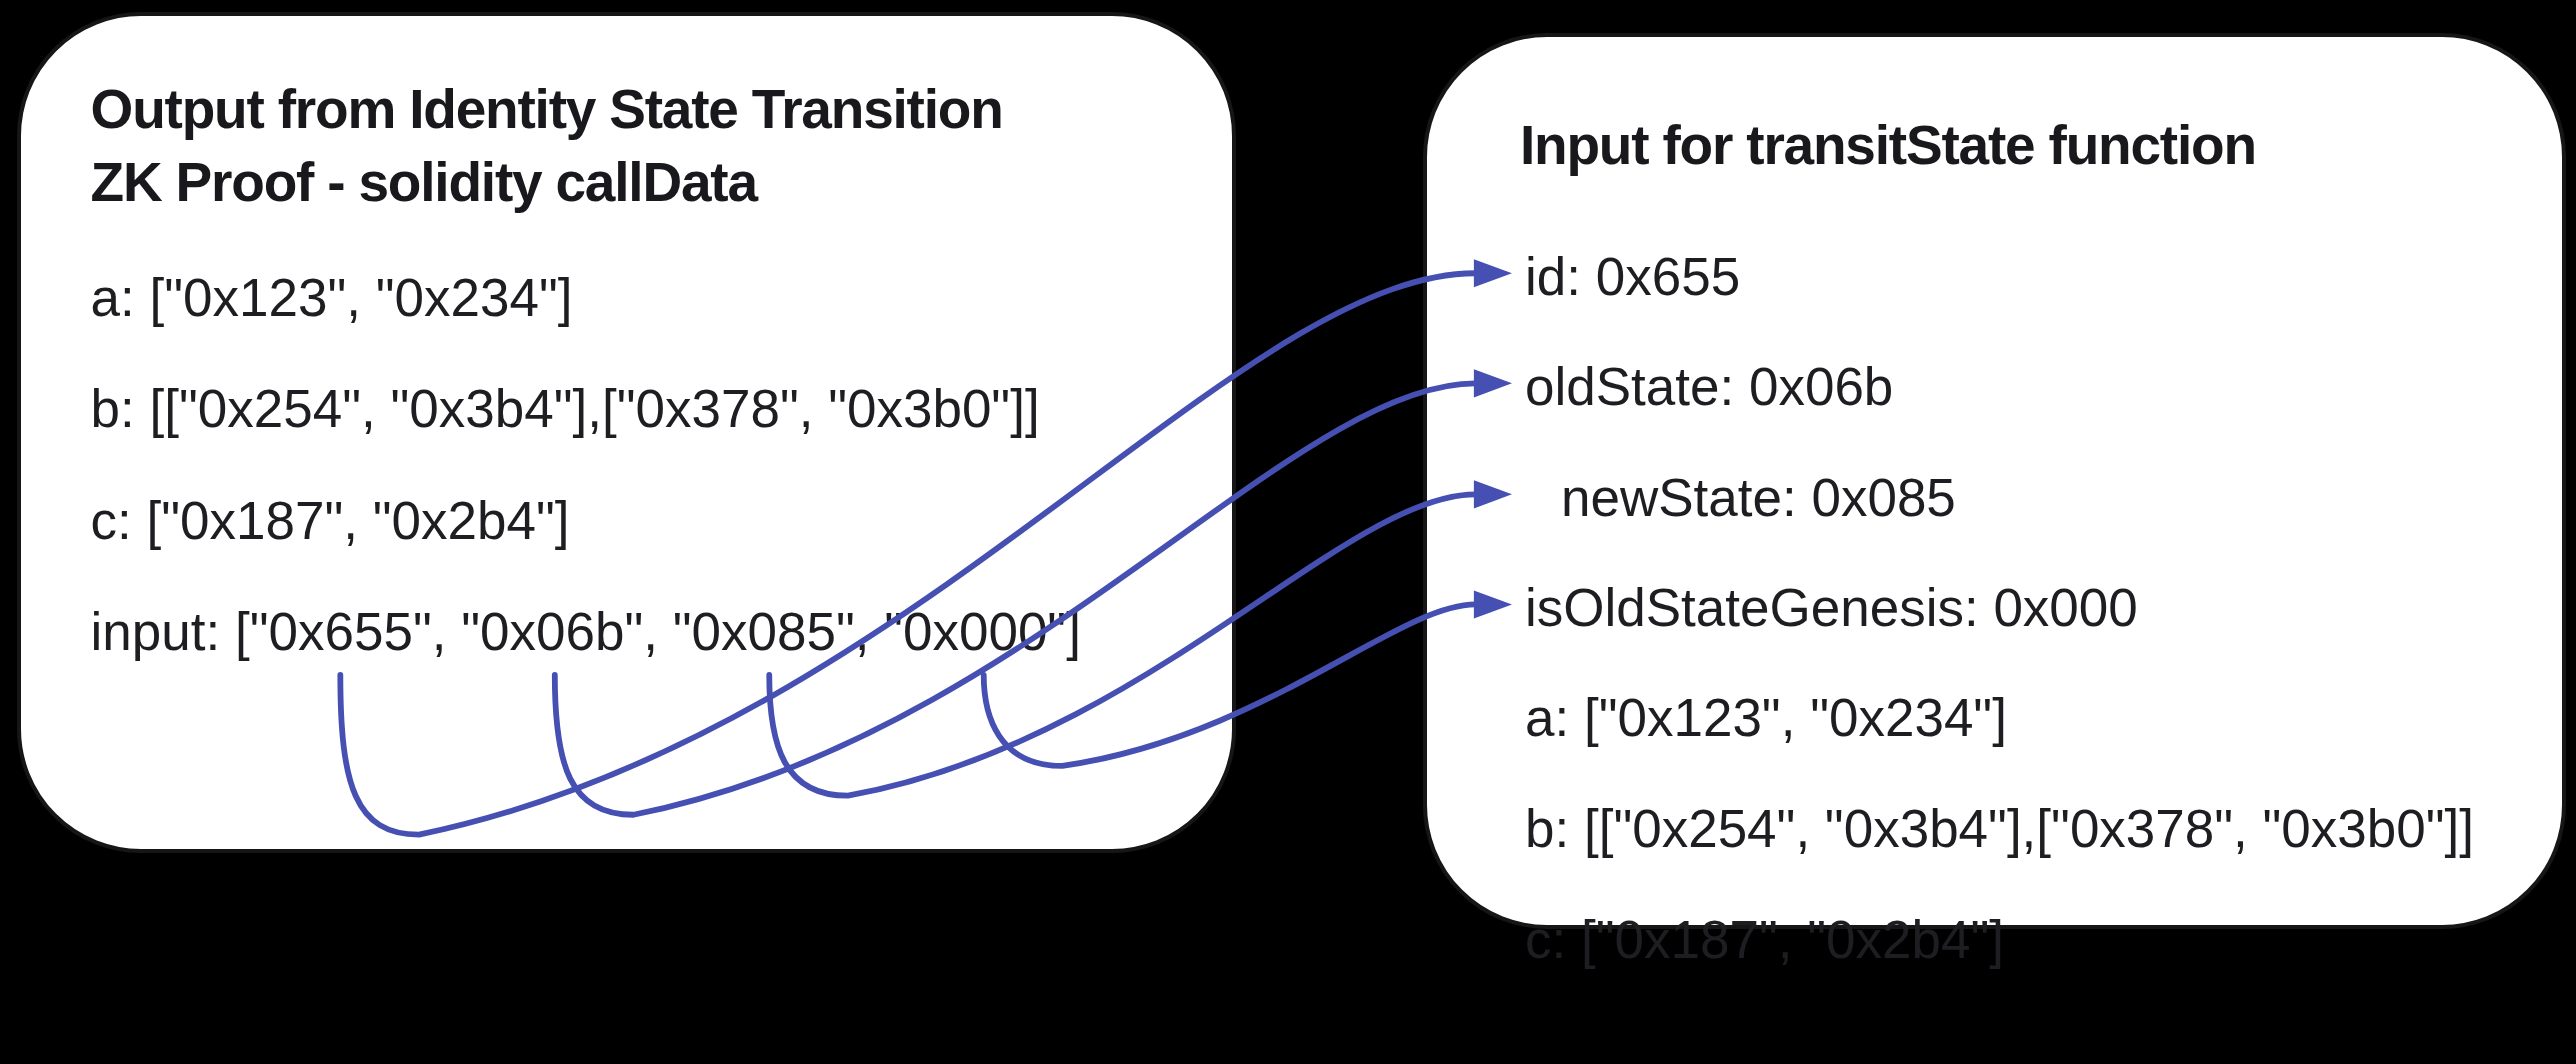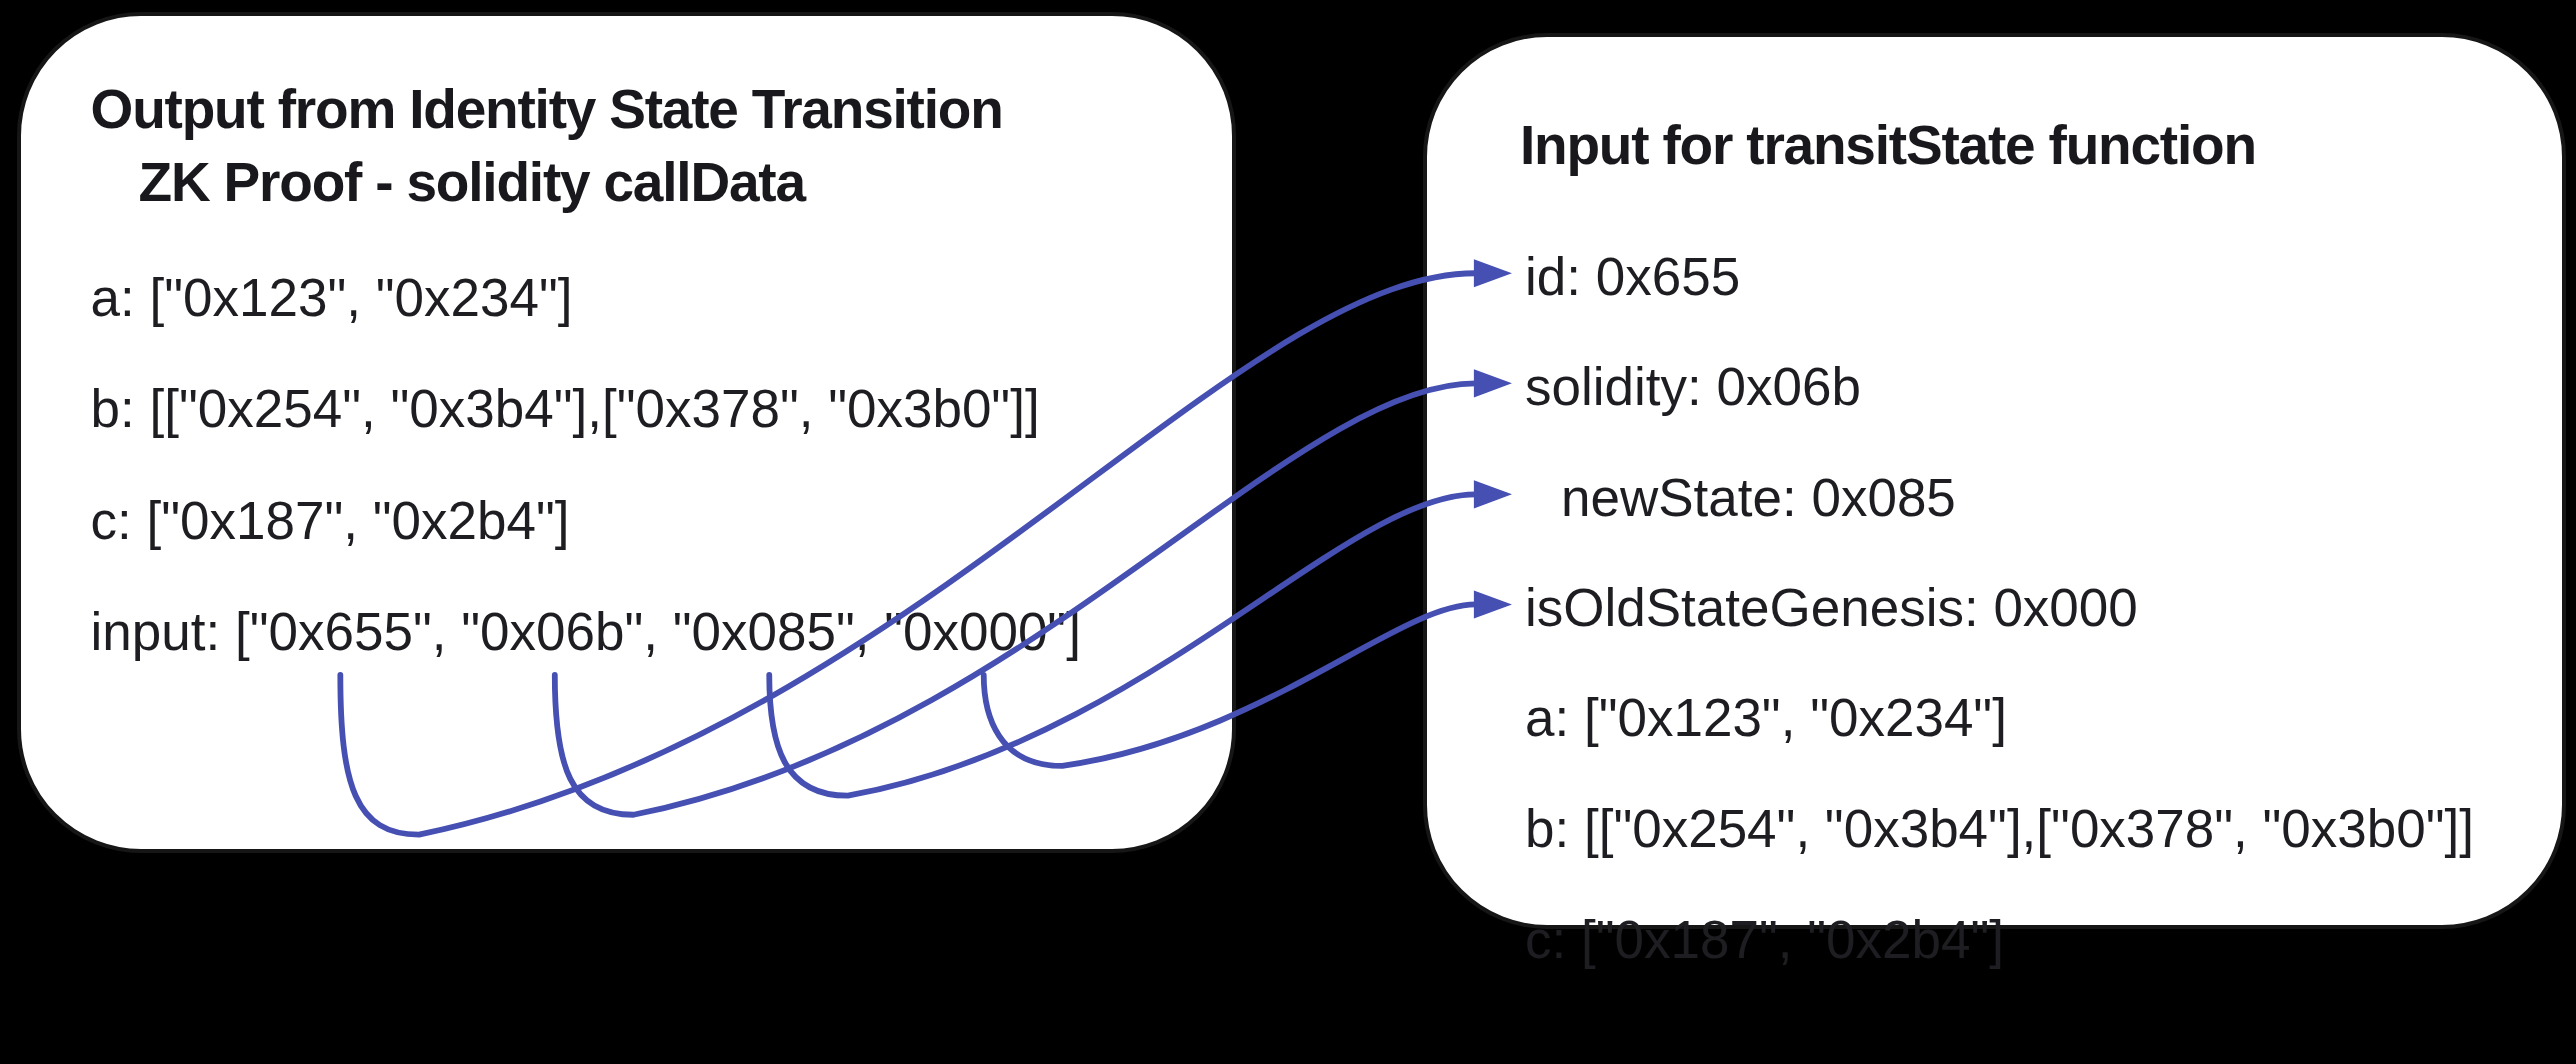--- a/index.html
+++ b/index.html
@@ -38,33 +38,33 @@
     position:absolute;left:0;top:0;width:2576px;height:1064px;
     pointer-events:none;
   }
   #arrow-layer path{fill:none;stroke-width:7;stroke-linecap:round;}
 </style>
 </head>
 <body>
 
 <div id="left-box" class="box">
   <div class="tline ttl" style="left:70px;top:93px;">Output from Identity State Transition</div>
-  <div class="tline ttl" style="left:70px;top:166px;margin-left:48px;">ZK Proof - solidity callData</div>
+  <div class="tline ttl" style="left:70px;top:166px;">ZK Proof - solidity callData</div>
 
   <div class="tline" style="left:70px;top:282px;">a: ["0x123", "0x234"]</div>
   <div class="tline" style="left:70px;top:393px;">b: [["0x254", "0x3b4"],["0x378", "0x3b0"]]</div>
   <div class="tline" style="left:70px;top:505px;">c: ["0x187", "0x2b4"]</div>
   <div class="tline" style="left:70px;top:616px;">input: ["0x655", "0x06b", "0x085", "0x000"]</div>
 </div>
 
 <div id="right-box" class="box">
   <div class="tline ttl" style="left:93px;top:108px;">Input for transitState function</div>
 
   <div class="tline" style="left:98px;top:240px;">id: 0x655</div>
-  <div class="tline" style="left:98px;top:350px;">solidity: 0x06b</div>
+  <div class="tline" style="left:98px;top:350px;">oldState: 0x06b</div>
   <div class="tline" style="left:98px;top:461px;margin-left:36px;">newState: 0x085</div>
   <div class="tline" style="left:98px;top:571px;">isOldStateGenesis: 0x000</div>
   <div class="tline" style="left:98px;top:681px;">a: ["0x123", "0x234"]</div>
   <div class="tline" style="left:98px;top:792px;">b: [["0x254", "0x3b4"],["0x378", "0x3b0"]]</div>
   <div class="tline" style="left:98px;top:903px;">c: ["0x187", "0x2b4"]</div>
 </div>
 
 <svg id="arrow-layer" viewBox="0 0 3111 1285" xmlns="http://www.w3.org/2000/svg">
 
   <path d="M 411 815 C 411 948, 429 1008, 506 1008 C 1098 886, 1493 330, 1782 330" stroke="#4650b2"></path>

